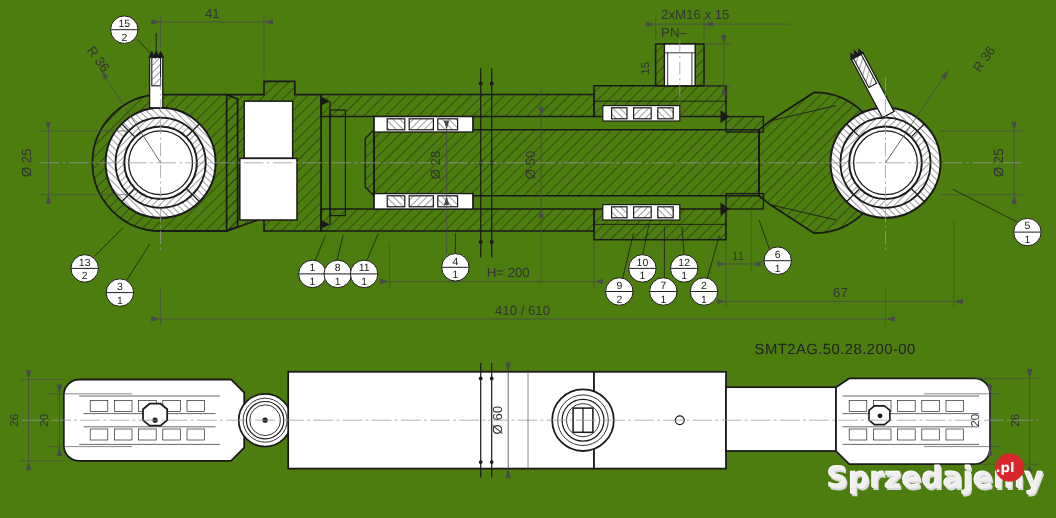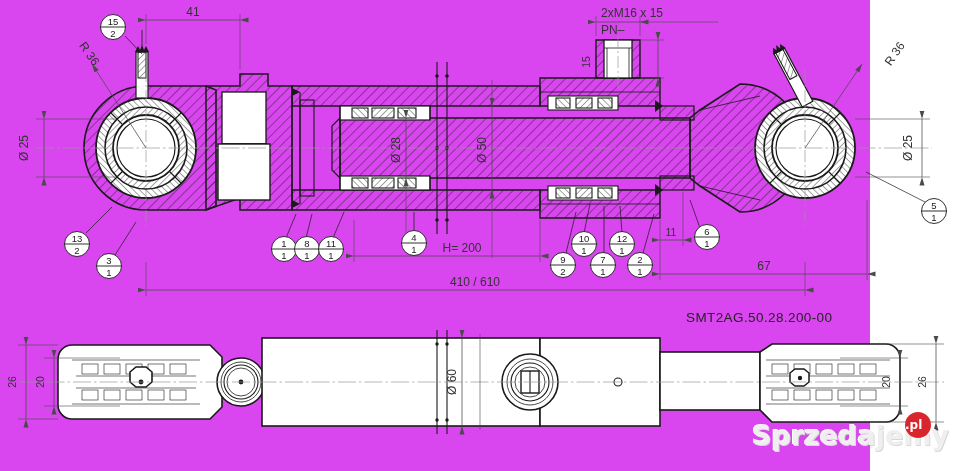--- a/index.html
+++ b/index.html
@@ -1,21 +1,21 @@
 <!DOCTYPE html>
 <html><head>
 <meta charset="utf-8">
 <title>Technical Drawing</title>
 <style>
   html,body{margin:0;padding:0;background:#ffffff;}
   body{
     font-family:"Liberation Sans", sans-serif;
     width:960px;height:471px;overflow:hidden;position:relative;
   }
-  #sheet{position:absolute;left:0;top:0;width:870px;height:471px;background:#d946ef;}
+  #sheet{position:absolute;left:0;top:0;width:960px;height:471px;background:#4d7c0f;}
   svg#dwg{position:absolute;left:0;top:0;width:960px;height:471px;display:block;}
 
   .wm{
     position:absolute; left:752px; top:420px;
     font-family:"DejaVu Sans", sans-serif;
     font-size:27px; font-weight:bold; letter-spacing:0px;
     color:#efefef;
     text-shadow: 1px 1px 0 #d8d8d8, -1px -1px 0 #ffffff;
     white-space:nowrap; pointer-events:none; user-select:none;
   }

